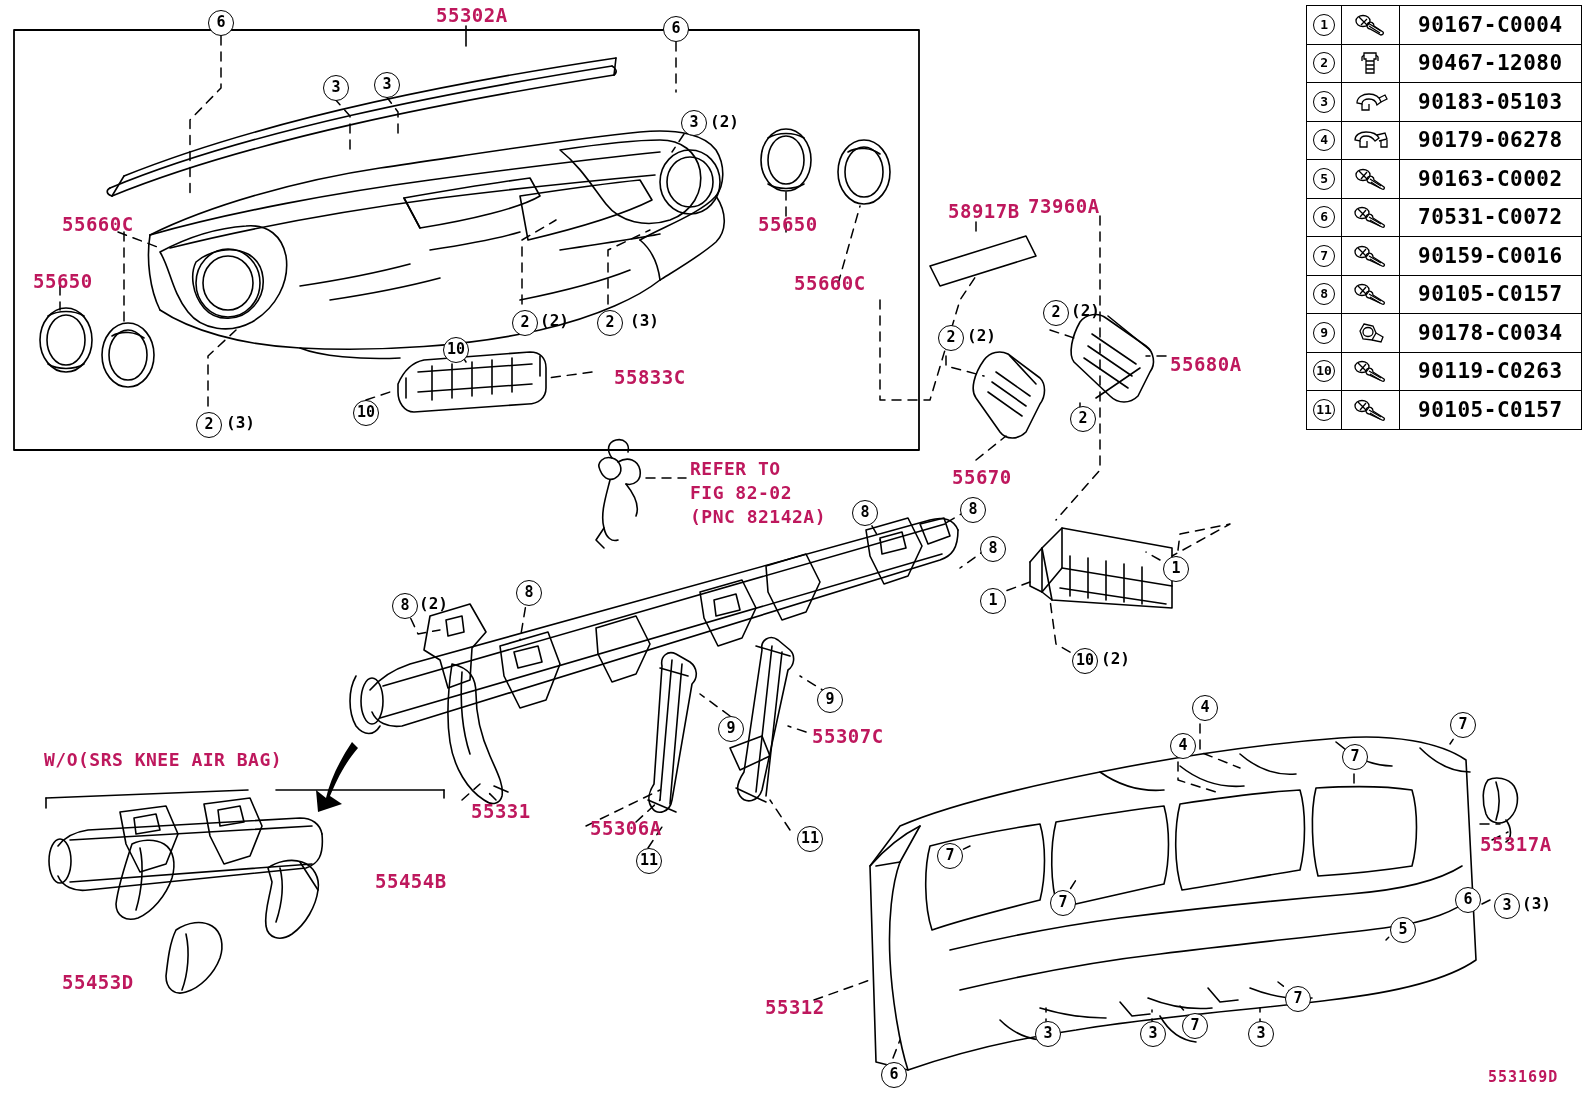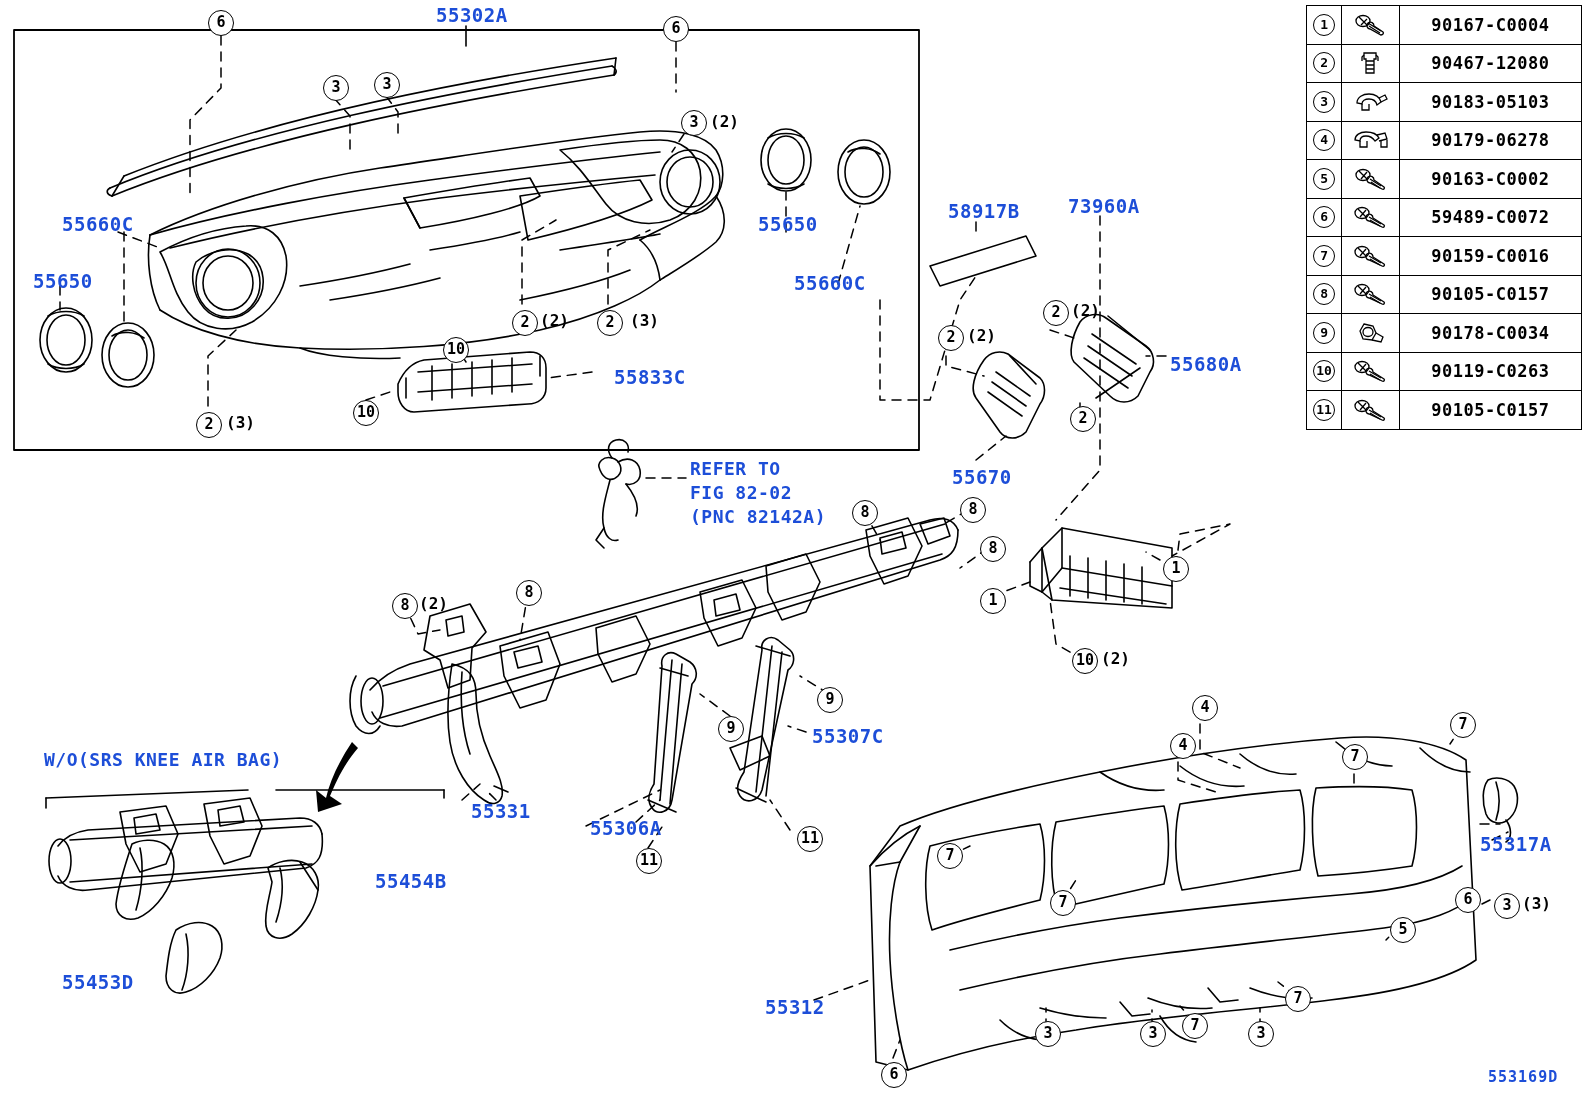--- a/index.html
+++ b/index.html
@@ -28,21 +28,21 @@
     height: 1099px;
   }
   
   .lbl {
     position: absolute;
     font-family: "DejaVu Sans Mono", monospace;
     font-weight: bold;
     font-size: 19px;
     letter-spacing: 0.5px;
     white-space: nowrap;
-    color: #1d4ed8;
+    color: #be185d;
   }
   .lbl.note { font-size: 18px; }
   .lbl.diagno { font-size: 15px; font-weight: bold; letter-spacing: 1px; }
 
   
   .cnum {
     position: absolute;
     width: 26px;
     height: 26px;
     border: 1.6px solid #000;
@@ -89,21 +89,21 @@
     border: 1.4px solid #000;
     border-radius: 50%;
     line-height: 19px;
     font-size: 13px;
     font-weight: bold;
     text-align: center;
     box-sizing: border-box;
   }
   .pn {
     font-family: "DejaVu Sans Mono", monospace;
-    font-size: 17px;
+    font-size: 21px;
     font-weight: bold;
     letter-spacing: 0.5px;
     margin-top: 17px;
   }
   .bolt-ico { display: block; margin: 0 auto; }
 </style>
 </head>
 <body>
 
 <div id="sheet">
@@ -421,21 +421,21 @@
 
   <div class="lbl" style="left:436px; top:4px;">55302A</div>
   <div class="lbl" style="left:62px; top:213px;">55660C</div>
   <div class="lbl" style="left:33px; top:270px;">55650</div>
   <div class="lbl" style="left:758px; top:213px;">55650</div>
   <div class="lbl" style="left:794px; top:272px;">55660C</div>
   <div class="lbl" style="left:948px; top:200px;">58917B</div>
   <div class="lbl" style="left:578px; top:366px;margin-left:36px;">55833C</div>
   <div class="lbl" style="left:1170px; top:353px;">55680A</div>
   <div class="lbl" style="left:952px; top:466px;">55670</div>
-  <div class="lbl" style="left:1068px; top:195px;">73960A</div>
+  <div class="lbl" style="left:1028px; top:195px;">73960A</div>
   <div class="lbl" style="left:812px; top:725px;">55307C</div>
   <div class="lbl" style="left:471px; top:800px;">55331</div>
   <div class="lbl" style="left:590px; top:817px;">55306A</div>
   <div class="lbl" style="left:375px; top:870px;">55454B</div>
   <div class="lbl" style="left:62px; top:971px;">55453D</div>
   <div class="lbl" style="left:765px; top:996px;">55312</div>
   <div class="lbl" style="left:1480px; top:833px;">55317A</div>
 
   <div class="lbl note" style="left:690px; top:458px;">REFER TO</div>
   <div class="lbl note" style="left:690px; top:482px;">FIG 82-02</div>
@@ -569,21 +569,21 @@
         <td class="c-ico">
           <svg class="bolt-ico" width="40" height="26" viewBox="0 0 40 26">
             <g fill="none" stroke="#000" stroke-width="1.3">
               <ellipse cx="12" cy="9" rx="7" ry="5.5"></ellipse>
               <path d="M8,5 L16,13 M10,13 L16,6"></path>
               <path d="M17,11 C20,9 23,11 23,14 L34,21 C35,22 34,24 32,23 L19,17 C16,17 15,13 17,11 Z"></path>
               <path d="M19,13 L31,20 M20,16 L30,22"></path>
             </g>
           </svg>
         </td>
-        <td class="c-pn"><span class="pn">59489-C0072</span></td>
+        <td class="c-pn"><span class="pn">70531-C0072</span></td>
       </tr>
       <tr>
         <td class="c-num"><span class="tnum">7</span></td>
         <td class="c-ico">
           <svg class="bolt-ico" width="40" height="26" viewBox="0 0 40 26">
             <g fill="none" stroke="#000" stroke-width="1.3">
               <ellipse cx="12" cy="9" rx="7" ry="5.5"></ellipse>
               <path d="M8,5 L16,13 M10,13 L16,6"></path>
               <path d="M17,11 C20,9 23,11 23,14 L34,21 C35,22 34,24 32,23 L19,17 C16,17 15,13 17,11 Z"></path>
               <path d="M19,13 L31,20 M20,16 L30,22"></path>

